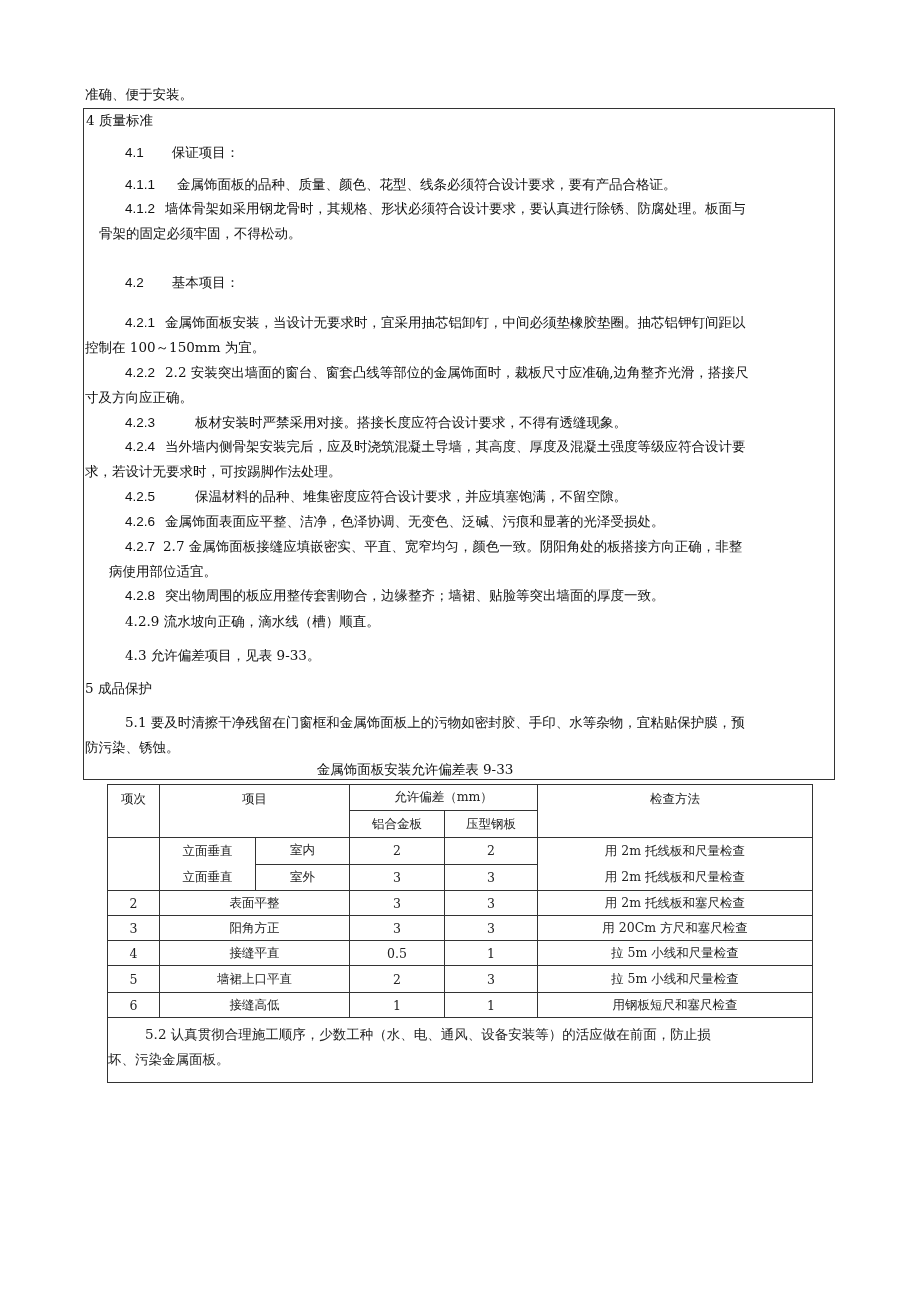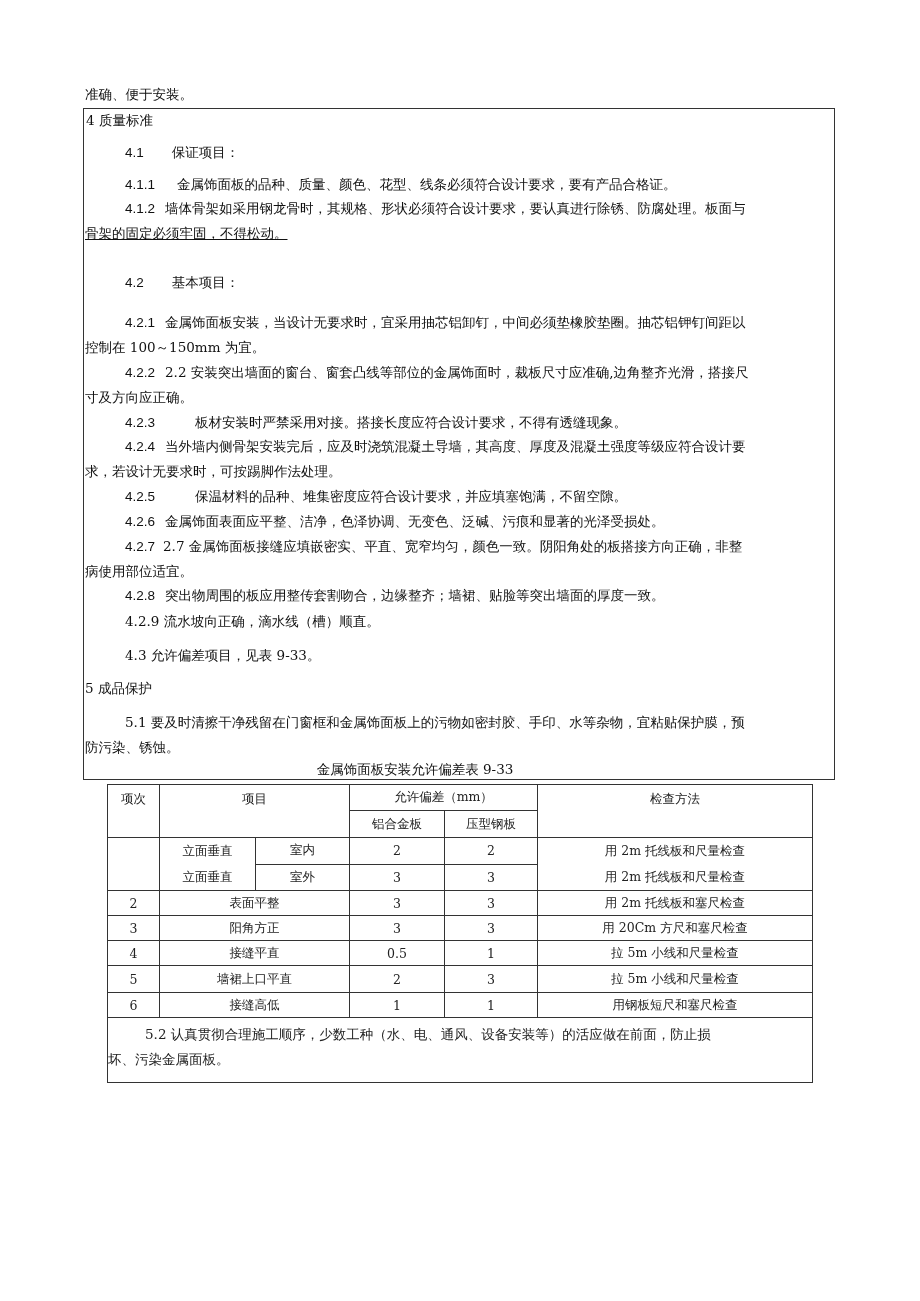--- a/index.html
+++ b/index.html
@@ -50,21 +50,21 @@
   <span class="num">4.1</span><span style="display:inline-block;width:28px"></span><span>保证项目：</span>
 </p>
 
 <p class="p" style="left:125px; top:172px;">
   <span class="num">4.1.1</span><span style="display:inline-block;width:22px"></span><span>金属饰面板的品种、质量、颜色、花型、线条必须符合设计要求，要有产品合格证。</span>
 </p>
 
 <p class="p" style="left:125px; top:196px;">
   <span class="num">4.1.2</span><span style="display:inline-block;width:10px"></span><span>墙体骨架如采用钢龙骨时，其规格、形状必须符合设计要求，要认真进行除锈、防腐处理。板面与</span>
 </p>
-<p class="p" style="left:85px; top:221px;text-decoration:underline;">骨架的固定必须牢固，不得松动。</p>
+<p class="p" style="left:99px; top:221px;">骨架的固定必须牢固，不得松动。</p>
 
 <p class="p" style="left:125px; top:270px;">
   <span class="num">4.2</span><span style="display:inline-block;width:28px"></span><span>基本项目：</span>
 </p>
 
 <p class="p" style="left:125px; top:310px;">
   <span class="num">4.2.1</span><span style="display:inline-block;width:10px"></span><span>金属饰面板安装，当设计无要求时，宜采用抽芯铝卸钉，中间必须垫橡胶垫圈。抽芯铝钾钉间距以</span>
 </p>
 <p class="p" style="left:85px; top:335px;">控制在 100～150mm 为宜。</p>
 
@@ -86,21 +86,21 @@
   <span class="num">4.2.5</span><span style="display:inline-block;width:40px"></span><span>保温材料的品种、堆集密度应符合设计要求，并应填塞饱满，不留空隙。</span>
 </p>
 
 <p class="p" style="left:125px; top:509px;">
   <span class="num">4.2.6</span><span style="display:inline-block;width:10px"></span><span>金属饰面表面应平整、洁净，色泽协调、无变色、泛碱、污痕和显著的光泽受损处。</span>
 </p>
 
 <p class="p" style="left:125px; top:534px;">
   <span class="num">4.2.7</span><span style="display:inline-block;width:8px"></span><span>2.7 金属饰面板接缝应填嵌密实、平直、宽窄均匀，颜色一致。阴阳角处的板搭接方向正确，非整</span>
 </p>
-<p class="p" style="left:85px; top:559px;">病使用部位适宜。</p>
+<p class="p" style="left:85px; top:559px;padding-left:24px;">病使用部位适宜。</p>
 
 <p class="p" style="left:125px; top:583px;">
   <span class="num">4.2.8</span><span style="display:inline-block;width:10px"></span><span>突出物周围的板应用整传套割吻合，边缘整齐；墙裙、贴脸等突出墙面的厚度一致。</span>
 </p>
 
 <p class="p" style="left:125px; top:609px;">4.2.9 流水坡向正确，滴水线（槽）顺直。</p>
 
 <p class="p" style="left:125px; top:643px;">4.3 允许偏差项目，见表 9-33。</p>
 
 <p class="p" style="left:85px; top:676px;">5 成品保护</p>

